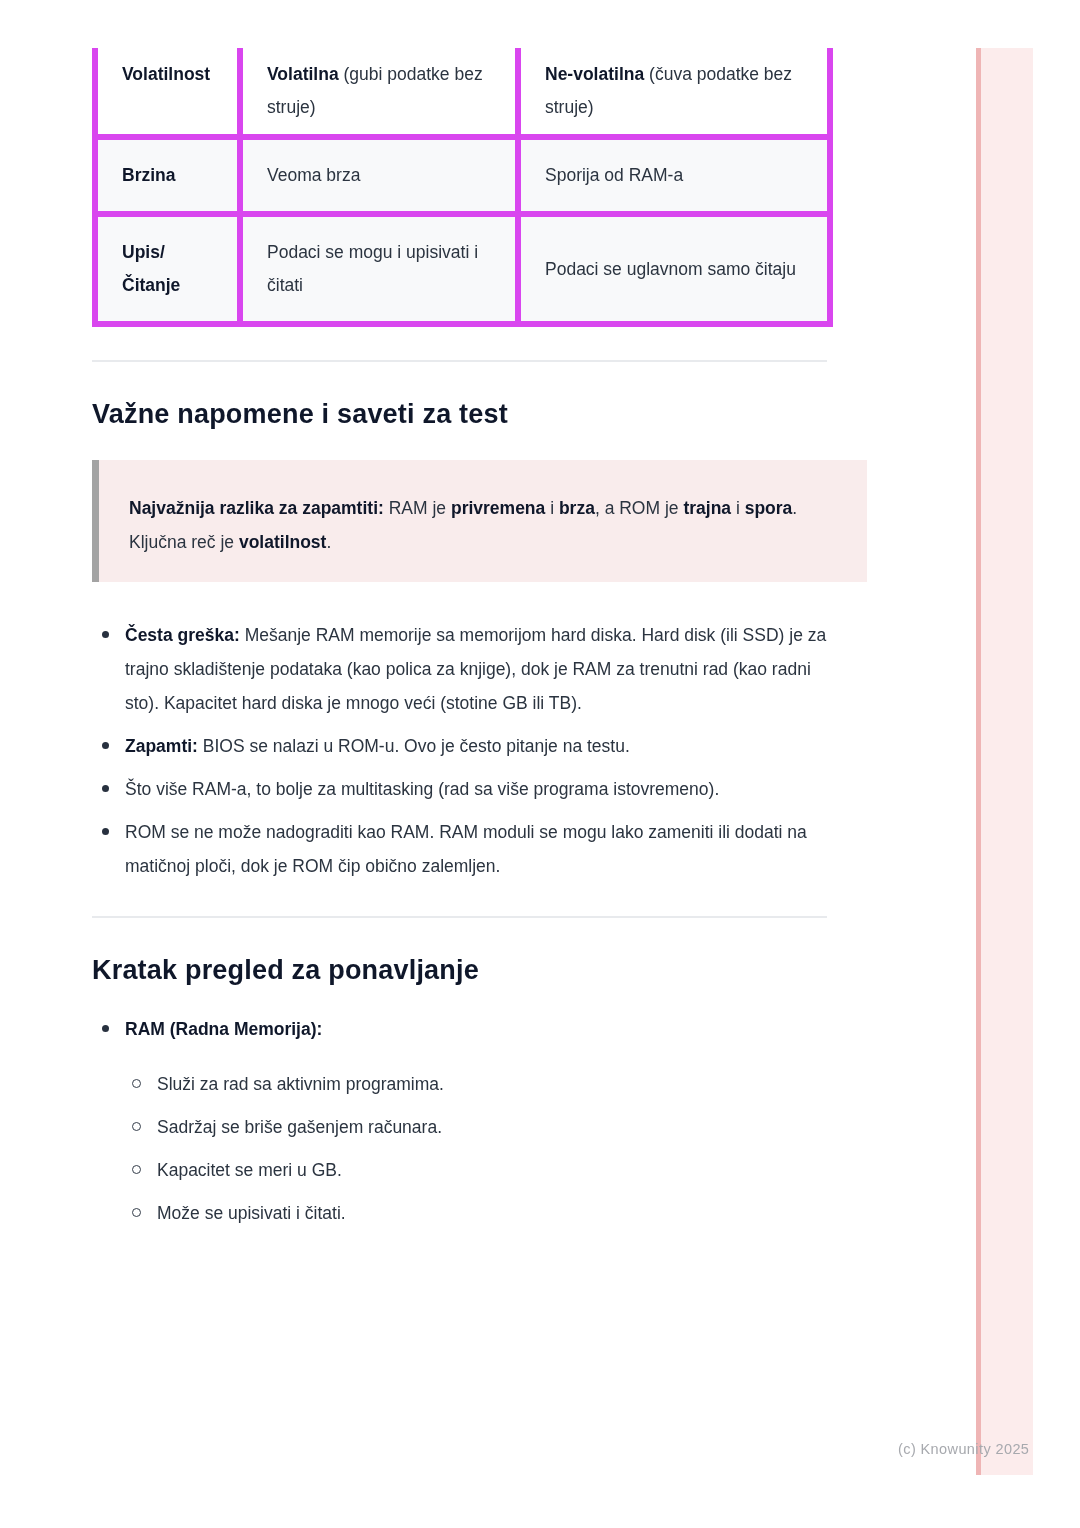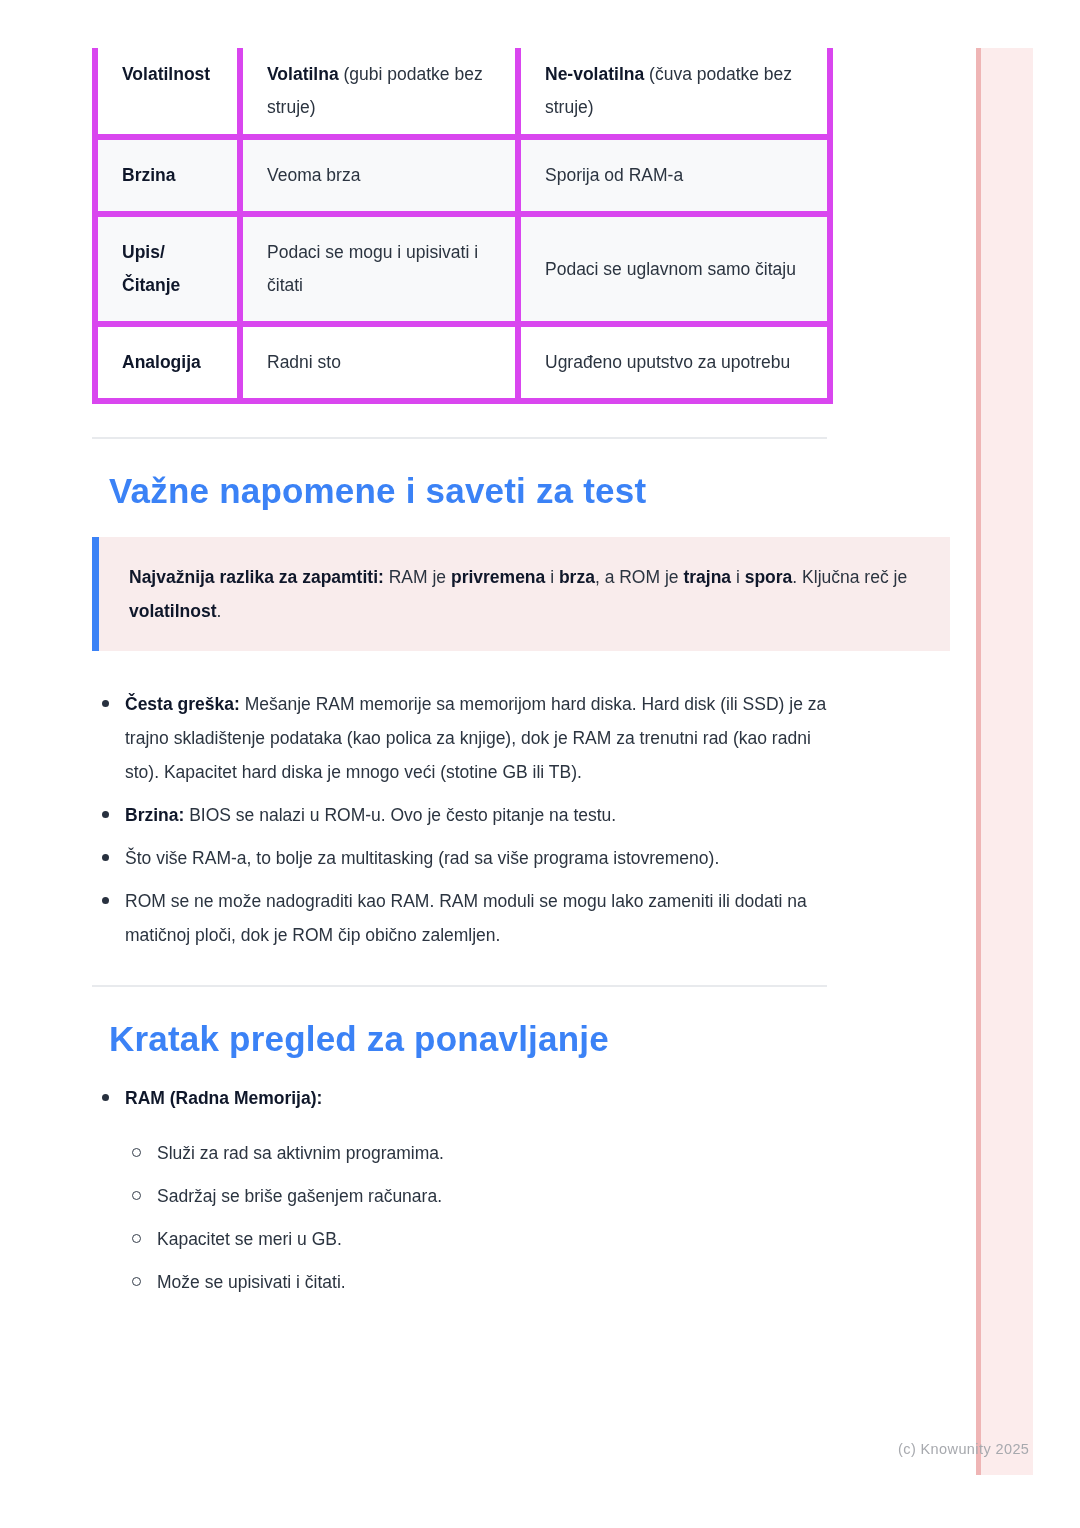--- a/index.html
+++ b/index.html
@@ -72,35 +72,35 @@
   .cmp tr.alt { background: #f8f9fa; }
   .cmp td.lbl { font-weight: 700; color: #1c2735; }
 
   hr.divider {
     border: 0;
     border-top: 2px solid #e8eaed;
     margin: 33px 0 0 0;
   }
 
   h2.heading {
-    margin: 36px 0 0 17px;
-    font-size: 35px;
+    margin: 36px 0 0 0;
+    font-size: 27px;
     line-height: 32px;
     font-weight: 700;
-    color: #3b82f6;
+    color: #0f172a;
     letter-spacing: 0.2px;
   }
 
   .callout {
     margin-top: 30px;
     background: #f9ecec;
-    border-left: 7px solid #3b82f6;
-    padding: 23px 28px 23px 30px;
-    box-sizing: border-box;
-    width: 858px;
+    border-left: 7px solid #a3a3a3;
+    padding: 31px 28px 23px 30px;
+    box-sizing: border-box;
+    width: 775px;
   }
   .callout p {
     margin: 0;
     font-size: 17.5px;
     line-height: 34px;
   }
 
   ul.bullets {
     list-style: none;
     margin: 36px 0 0 0;
@@ -176,39 +176,34 @@
         <tr class="alt">
           <td class="lbl"><span class="b">Brzina</span></td>
           <td><span class="r">Veoma brza</span></td>
           <td><span class="r">Sporija od RAM-a</span></td>
         </tr>
         <tr class="alt">
           <td class="lbl"><span class="b">Upis/Čitanje</span></td>
           <td><span class="r">Podaci se mogu i upisivati i čitati</span></td>
           <td><span class="r">Podaci se uglavnom samo čitaju</span></td>
         </tr>
-        <tr>
-          <td class="lbl"><span class="b">Analogija</span></td>
-          <td><span class="r">Radni sto</span></td>
-          <td><span class="r">Ugrađeno uputstvo za upotrebu</span></td>
-        </tr>
       </tbody>
     </table>
 
     <hr class="divider">
 
     <h2 class="heading">Važne napomene i saveti za test</h2>
 
     <aside class="callout">
       <p><span class="b">Najvažnija razlika za zapamtiti:</span><span class="r"> RAM je </span><span class="b">privremena</span><span class="r"> i </span><span class="b">brza</span><span class="r">, a ROM je </span><span class="b">trajna</span><span class="r"> i </span><span class="b">spora</span><span class="r">. Ključna reč je </span><span class="b">volatilnost</span><span class="r">.</span></p>
     </aside>
 
     <ul class="bullets">
       <li><span class="b">Česta greška:</span><span class="r"> Mešanje RAM memorije sa memorijom hard diska. Hard disk (ili SSD) je za trajno skladištenje podataka (kao polica za knjige), dok je RAM za trenutni rad (kao radni sto). Kapacitet hard diska je mnogo veći (stotine GB ili TB).</span></li>
-      <li><span class="b">Brzina:</span><span class="r"> BIOS se nalazi u ROM-u. Ovo je često pitanje na testu.</span></li>
+      <li><span class="b">Zapamti:</span><span class="r"> BIOS se nalazi u ROM-u. Ovo je često pitanje na testu.</span></li>
       <li><span class="r">Što više RAM-a, to bolje za multitasking (rad sa više programa istovremeno).</span></li>
       <li><span class="r">ROM se ne može nadograditi kao RAM. RAM moduli se mogu lako zameniti ili dodati na matičnoj ploči, dok je ROM čip obično zalemljen.</span></li>
     </ul>
 
     <hr class="divider">
 
     <h2 class="heading">Kratak pregled za ponavljanje</h2>
 
     <ul class="bullets review">
       <li>

